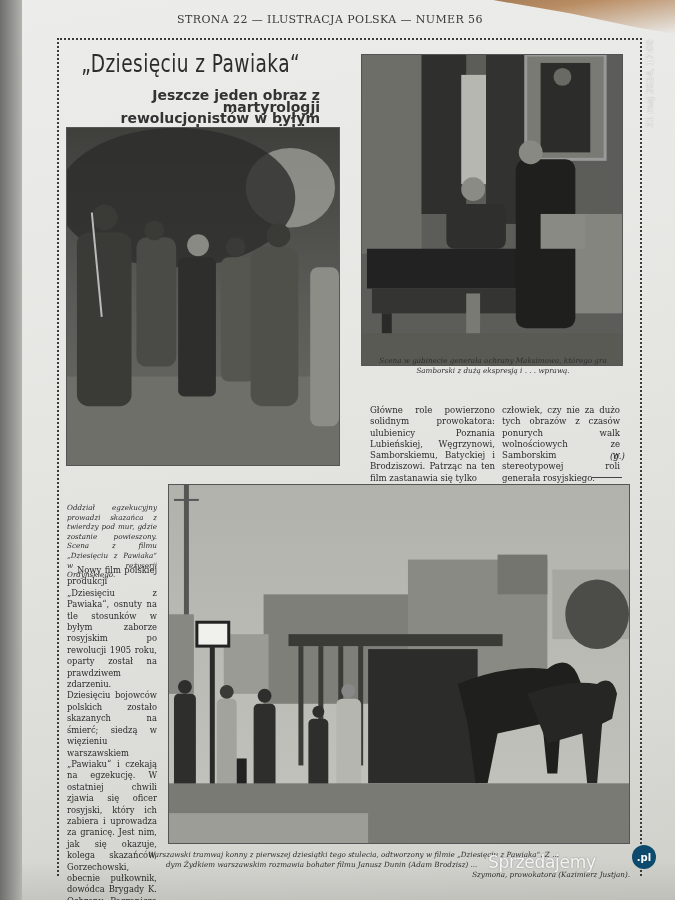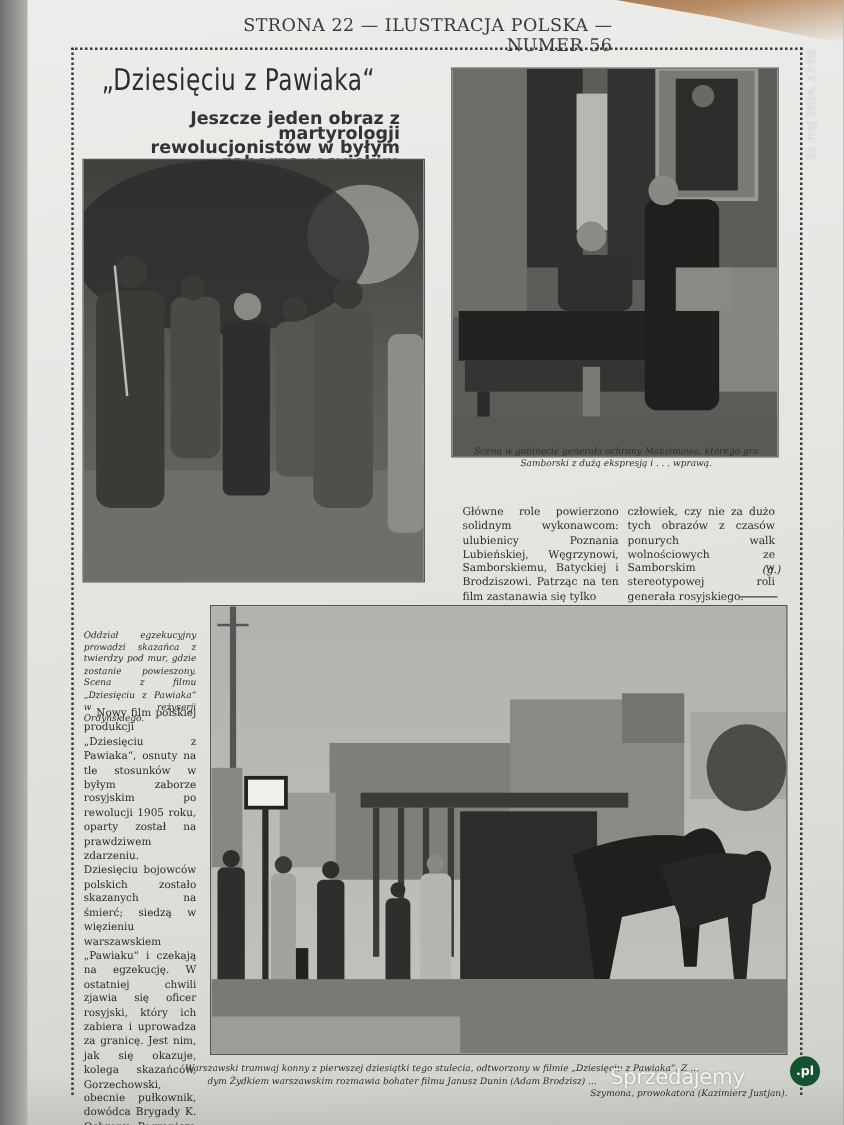--- a/index.html
+++ b/index.html
@@ -17,21 +17,21 @@
       position: absolute; left: 22px; top: 0; width: 653px; height: 900px;
       background: linear-gradient(170deg, #ececea 0%, #e6e6e3 40%, #dcdcd8 75%, #cfcfca 100%);
     }
     .corner-fold {
       position: absolute; right: 0; top: 0; width: 260px; height: 34px;
       background: linear-gradient(170deg, #9a7350 0%, #b98d64 40%, rgba(200,170,140,0) 100%);
       clip-path: polygon(30% 0, 100% 0, 100% 100%, 85% 80%, 60% 40%);
     }
     .header {
       position: absolute; left: 170px; top: 13px; width: 320px;
-      text-align: right; font-size: 14px; letter-spacing: 0.4px; color: #3a3a38;
+      text-align: center; font-size: 11px; letter-spacing: 0.4px; color: #3a3a38;
     }
     .dotted-frame {
       position: absolute; left: 57px; top: 38px; width: 585px; height: 838px;
       border-left: 2px dotted #3b3b3b; border-top: 2px dotted #3b3b3b;
       border-right: 2px dotted #3b3b3b;
     }
     .title {
       position: absolute; left: 66px; top: 50px; width: 290px;
       text-align: center; font-family: "DejaVu Sans Condensed", "DejaVu Sans", sans-serif;
       font-size: 24px; color: #2c2c2c; letter-spacing: 0.5px; transform: scaleX(0.86); transform-origin: left;
@@ -60,21 +60,21 @@
       position: absolute; left: 592px; top: 477px; width: 30px; height: 1px; background: #444;
     }
     .watermark {
       position: absolute; left: 488px; top: 852px;
       font-family: "DejaVu Sans", sans-serif; font-weight: normal;
       font-size: 17px; color: #f4f4f4; letter-spacing: -0.3px;
       text-shadow: 0 0 2px rgba(0,0,0,0.35);
     }
     .watermark-badge {
       position: absolute; left: 632px; top: 845px; width: 24px; height: 24px;
-      border-radius: 50%; background: #14532d; color: #fff;
+      border-radius: 50%; background: #0c4a6e; color: #fff;
       font-family: "DejaVu Sans", sans-serif; font-weight: bold; font-size: 10px;
       display: flex; align-items: center; justify-content: center;
     }
     .timestamp {
       position: absolute; left: 645px; top: 18px; width: 14px; height: 110px;
       writing-mode: vertical-rl; transform: rotate(180deg);
       font-family: "DejaVu Sans", sans-serif; font-size: 9px; color: #f2f2f2;
       text-shadow: 0 0 1px rgba(0,0,0,0.4); white-space: nowrap;
     }
     .shadow-bottom {
@@ -150,21 +150,21 @@
     <circle cx="112" cy="135" r="12" fill="#8b8b85"></circle>
 
     <rect x="155" y="105" width="60" height="170" rx="10" fill="#1f1f1e"></rect>
     <circle cx="170" cy="98" r="12" fill="#898983"></circle>
     <rect x="180" y="160" width="45" height="35" fill="#8a8a84"></rect>
     <rect x="0" y="280" width="262" height="32" fill="#5a5a55"></rect>
   </svg>
 </div>
 <div class="caption-it caption-center" style="left:362px; top:356px; width:262px;">Scena w gabinecie generała ochrany Maksimowa, którego gra Samborski z dużą ekspresją i . . . wprawą.</div>
 
-<div class="body-text" style="left:370px; top:405px; width:125px;">Główne role powierzono solidnym wykonawcom: ulubienicy Poznania Lubieńskiej, Węgrzynowi, Samborskiemu, Batyckiej i Brodziszowi. Patrząc na ten film zastanawia się tylko</div>
+<div class="body-text" style="left:370px; top:405px; width:125px;">Główne role powierzono solidnym prowokatora: ulubienicy Poznania Lubieńskiej, Węgrzynowi, Samborskiemu, Batyckiej i Brodziszowi. Patrząc na ten film zastanawia się tylko</div>
 <div class="body-text" style="left:502px; top:405px; width:118px;">człowiek, czy nie za dużo tych obrazów z czasów ponurych walk wolnościowych ze Samborskim w stereotypowej roli generała rosyjskiego.</div>
 <div class="body-text" style="left:610px; top:451px; width:20px; font-style:italic;">(g.)</div>
 <div class="col-rule"></div>
 
 <div class="body-text" style="left:67px; top:565px; width:90px; font-size:8.4px; line-height:11.4px; text-indent:10px;">Nowy film polskiej produkcji „Dziesięciu z Pawiaka“, osnuty na tle stosunków w byłym zaborze rosyjskim po rewolucji 1905 roku, oparty został na prawdziwem zdarzeniu. Dziesięciu bojowców polskich zostało skazanych na śmierć; siedzą w więzieniu warszawskiem „Pawiaku“ i czekają na egzekucję. W ostatniej chwili zjawia się oficer rosyjski, który ich zabiera i uprowadza za granicę. Jest nim, jak się okazuje, kolega skazańców, Gorzechowski, obecnie pułkownik, dowódca Brygady K. Ochrony Pogranicza na kresach. Pod jego kierownictwem odtworzoną w filmie, zgodnie z prawdą, wszystkie momenty historyczne.</div>
 
 <div class="photo" style="left:168px; top:484px; width:462px; height:360px;">
   <svg viewBox="0 0 462 360" preserveAspectRatio="none">
     <defs>
       <linearGradient id="sky3" x1="0" y1="0" x2="0" y2="1">

